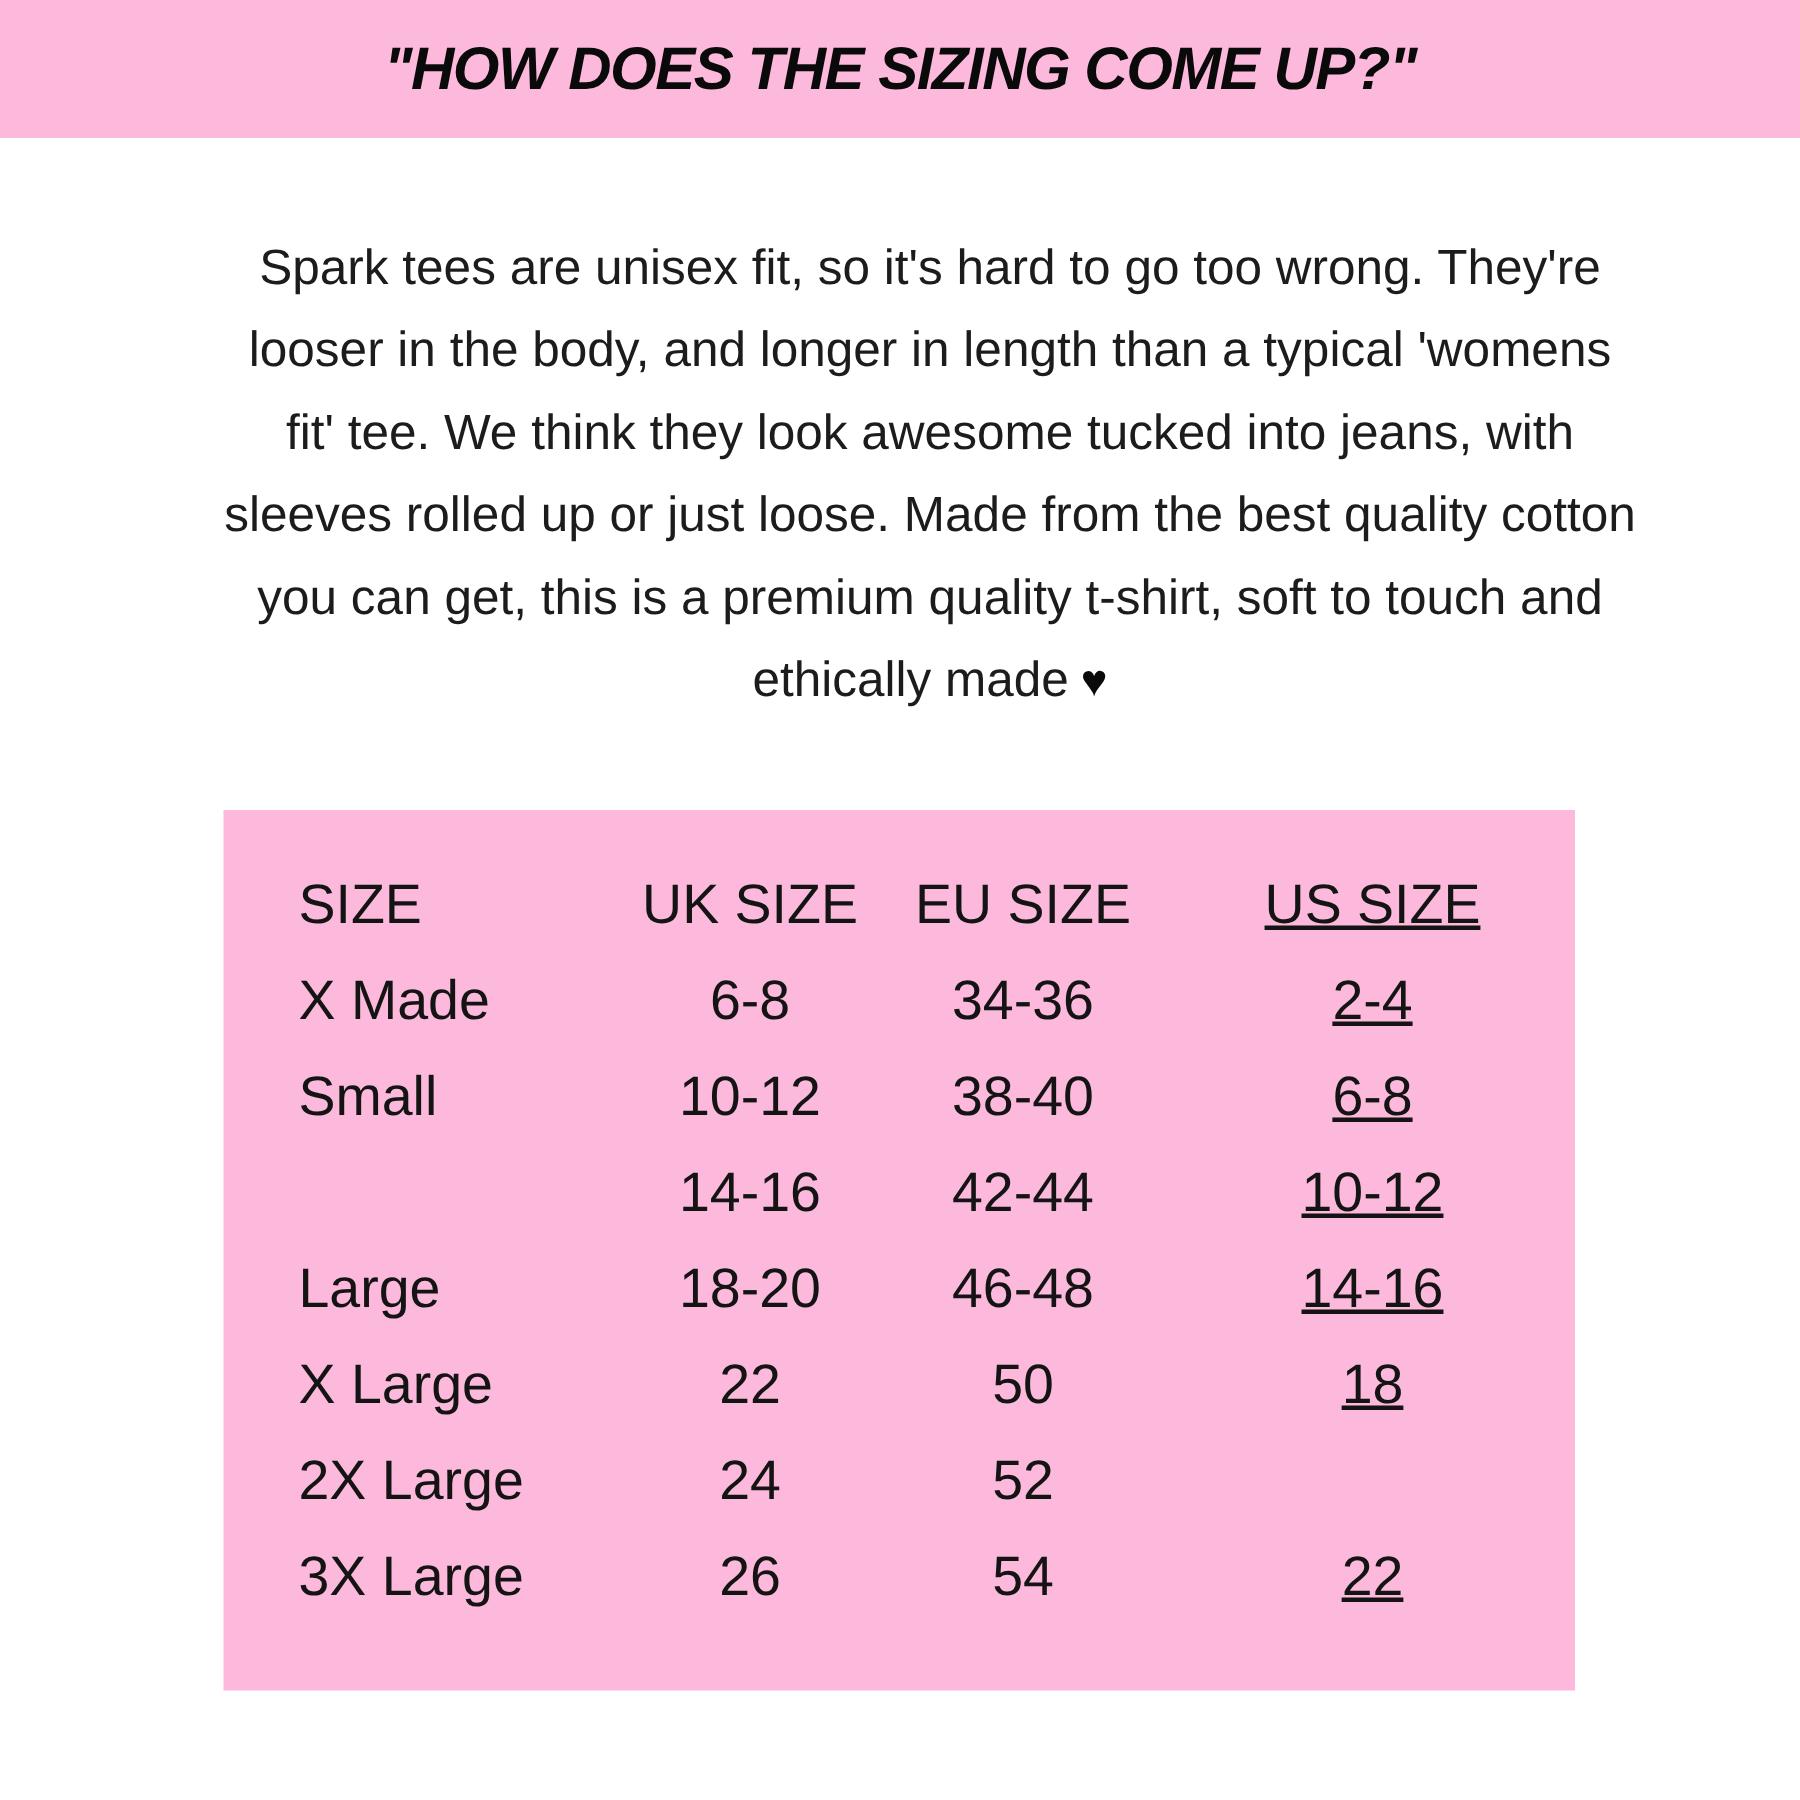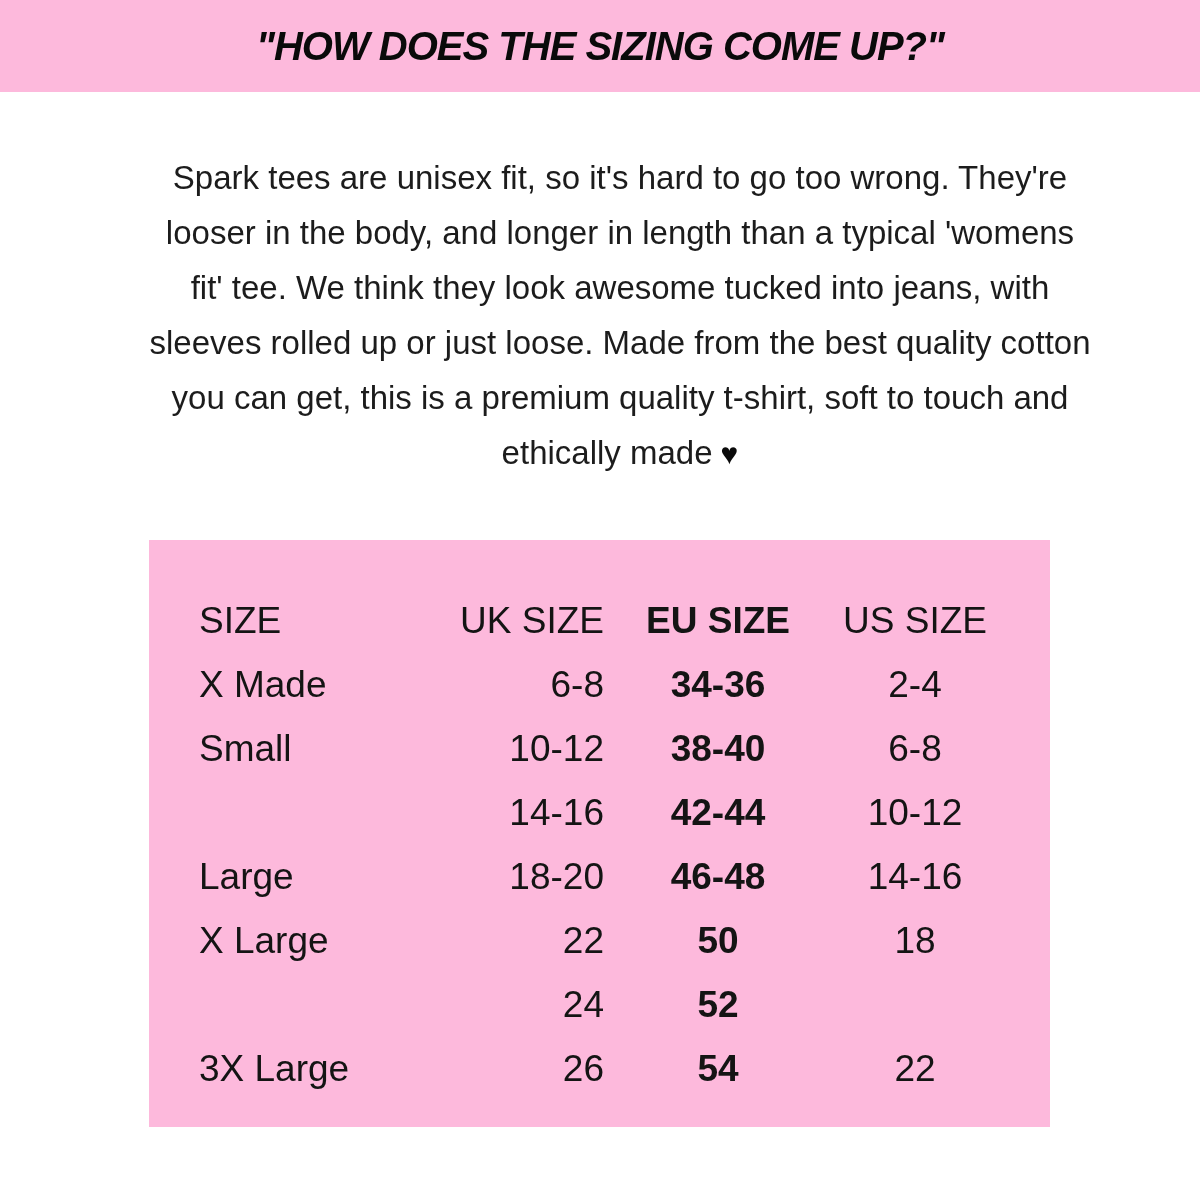--- a/index.html
+++ b/index.html
@@ -54,40 +54,40 @@
     font-size: 30px;
     color: #0a0a0a;
   }
   .size-table {
     position: absolute;
     left: 149px;
     top: 540px;
     width: 901px;
     height: 587px;
     background: #FDB9DC;
-    padding-top: 49px;
+    padding-top: 31px;
     box-sizing: border-box;
   }
   .trow {
     position: relative;
     height: 64px;
     line-height: 64px;
     font-size: 37px;
     color: #141414;
     white-space: nowrap;
   }
   .trow .c {
     position: absolute;
     top: 0;
     height: 64px;
   }
   .c1 { left: 50px;  width: 320px; text-align: left; }
-  .c2 { left: 247px; width: 208px; text-align: right; }
-  .c3 { left: 465px; width: 208px; text-align: center; font-weight: bold; }
-  .c4 { left: 662px; width: 208px; text-align: center; }
+  .c2 { left: 247px; width: 208px; text-align: center; }
+  .c3 { left: 429px; width: 208px; text-align: center; }
+  .c4 { left: 662px; width: 208px; text-align: center; text-decoration: underline; }
 </style>
 </head>
 <body>
 
 <div class="canvas">
 
   <div class="header-banner">
     <div class="page-title">"HOW DOES THE SIZING COME UP?"</div>
   </div>
 
@@ -137,20 +137,21 @@
     </div>
 
     <div class="trow">
       <div class="c c1">X Large</div>
       <div class="c c2">22</div>
       <div class="c c3">50</div>
       <div class="c c4">18</div>
     </div>
 
     <div class="trow">
+      <div class="c c1">2X Large</div>
       <div class="c c2">24</div>
       <div class="c c3">52</div>
     </div>
 
     <div class="trow">
       <div class="c c1">3X Large</div>
       <div class="c c2">26</div>
       <div class="c c3">54</div>
       <div class="c c4">22</div>
     </div>

